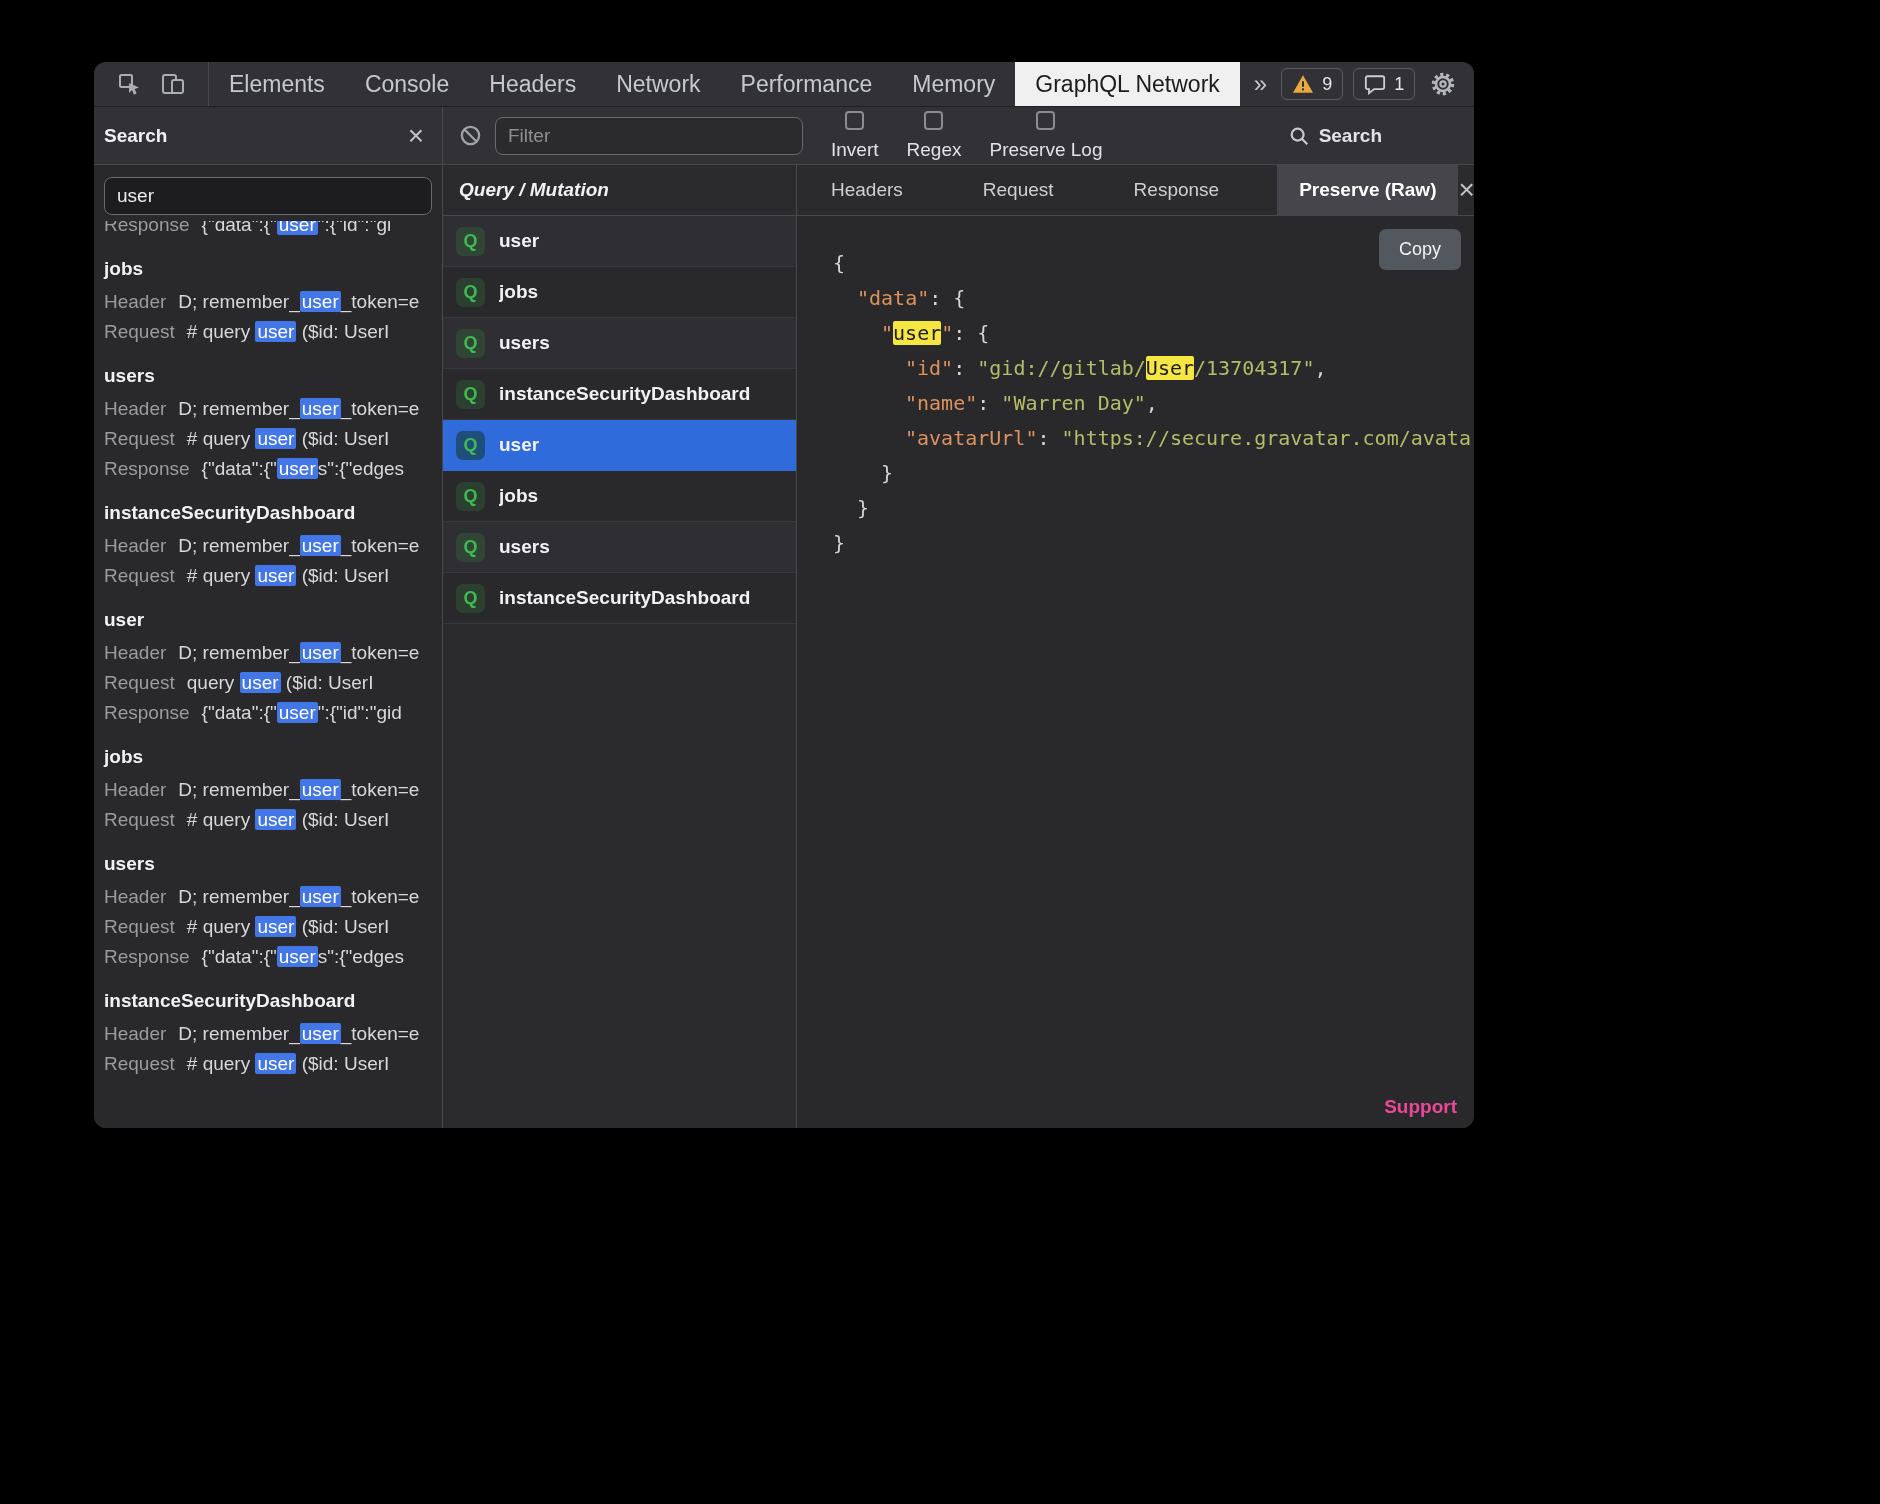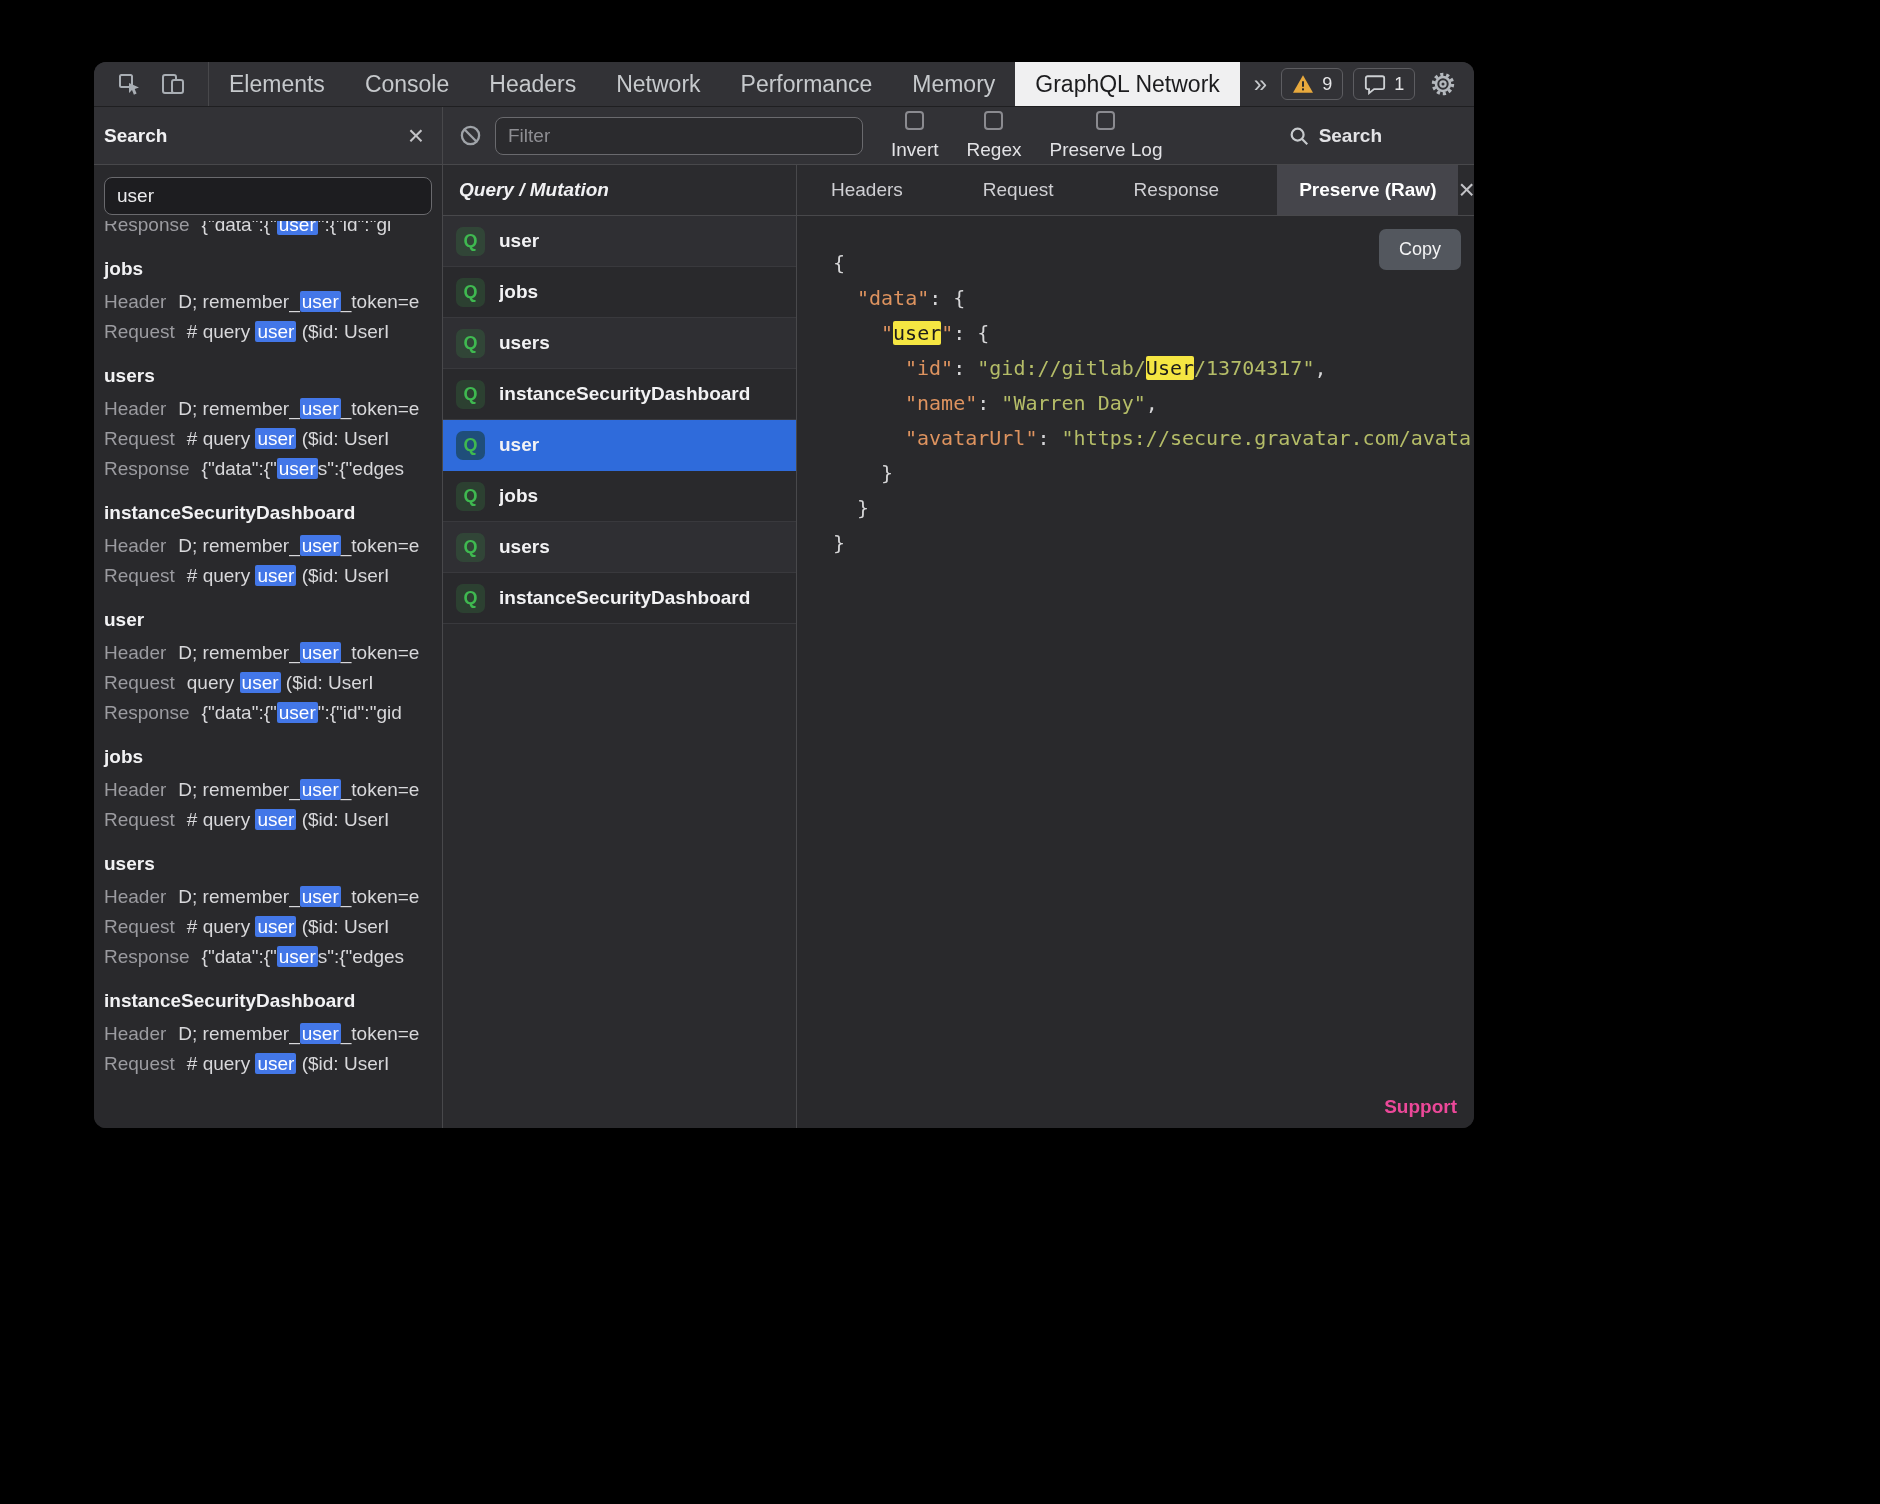--- a/index.html
+++ b/index.html
@@ -52,21 +52,21 @@
   .sr-label{color:#9b9ba0;margin-right:12px;}
   .sr-value{color:#d8d8db;}
   .hl{background:#4377e8;color:#fff;border-radius:2px;padding:0 2px;}
   .sr-title{font-size:19px;font-weight:700;color:#f2f2f4;margin:16px 0 5px;line-height:26px;}
 
   
   .right-side{flex:1;display:flex;flex-direction:column;min-width:0;}
   .net-toolbar{flex:0 0 58px;background:#323236;border-bottom:1px solid #48484b;display:flex;
     align-items:center;padding:0 16px;}
   .clear-btn{color:#9fa3a8;display:flex;align-items:center;margin-right:13px;}
-  .filter-input{width:368px;height:38px;background:#2b2b2e;border:1px solid #6a6a6e;border-radius:8px;
+  .filter-input{width:308px;height:38px;background:#2b2b2e;border:1px solid #6a6a6e;border-radius:8px;
     color:#ececee;font-size:19px;padding:0 12px;outline:none;font-family:inherit;}
   .filter-input::placeholder{color:#8e8e93;}
   .cb-wrap{display:flex;align-items:center;}
   .cb{display:flex;align-items:center;gap:9px;margin-left:28px;font-size:19px;color:#e2e2e5;cursor:default;flex-direction:column;}
   .cbbox{width:19px;height:19px;border:2px solid #8b8b90;border-radius:4px;background:transparent;flex:0 0 19px;}
   .toolbar-search{margin-left:auto;margin-right:76px;display:flex;align-items:center;gap:9px;
     color:#e2e2e5;font-size:19px;font-weight:700;}
   .toolbar-search .sicon{color:#c7cacd;display:flex;align-items:center;}
 
   .lower{flex:1;display:flex;min-height:0;}

